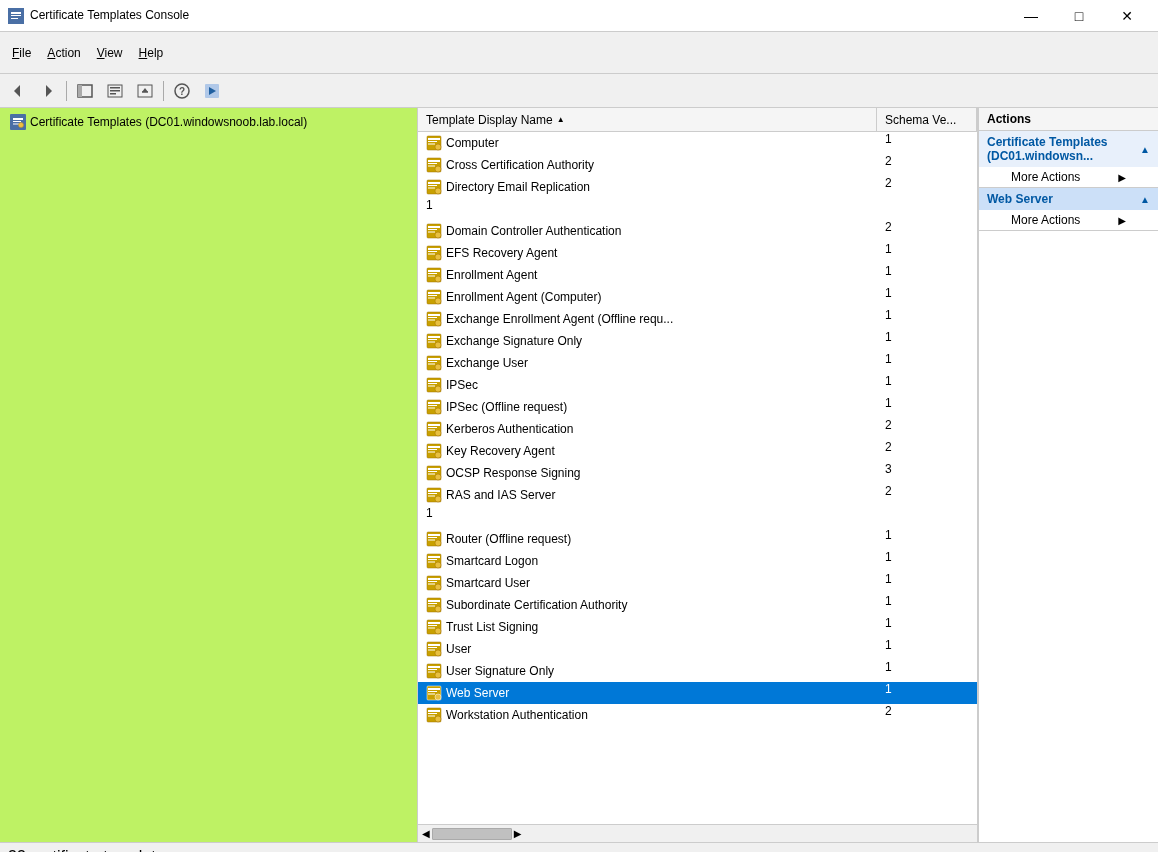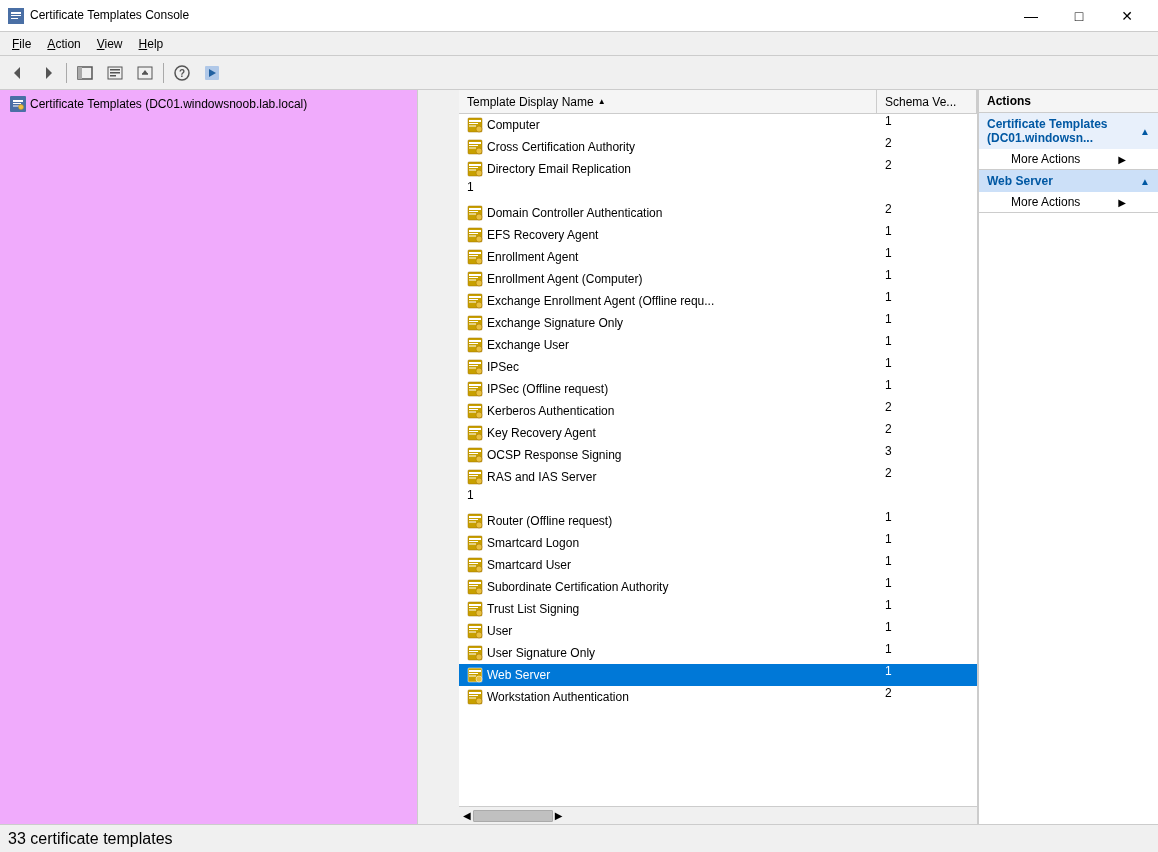--- a/index.html
+++ b/index.html
@@ -56,21 +56,21 @@
       align-items: center;
       justify-content: center;
     }
 
     
     .menu-bar {
       background: #f0f0f0;
       border-bottom: 1px solid #ccc;
       display: flex;
       padding: 2px 4px;
-      height: 24px;
+      height: 42px;
       align-items: center;
     }
     .menu-item {
       padding: 2px 8px;
       cursor: pointer;
       font-size: 12px;
     }
     .menu-item .underline { text-decoration: underline; }
 
     
@@ -104,21 +104,21 @@
     
     .main-area {
       display: flex;
       height: calc(852px - 32px - 24px - 34px - 28px);
     }
 
     
     .left-pane {
       width: 418px;
       border-right: 1px solid #ccc;
-      background: #f0abfc;
+      background: #bef264;
       padding: 4px 2px;
     }
     .tree-item {
       display: flex;
       align-items: center;
       gap: 4px;
       padding: 2px 8px;
       cursor: pointer;
     }
     .cert-icon {
@@ -130,21 +130,20 @@
       justify-content: center;
       color: white;
       font-size: 9px;
       border-radius: 1px;
     }
 
     
     .right-area {
       flex: 1;
       display: flex;
-      margin-left: 41px;
     }
 
     
     .list-pane {
       flex: 1;
       background: #fff;
       border-right: 1px solid #ccc;
       display: flex;
       flex-direction: column;
       overflow: hidden;

